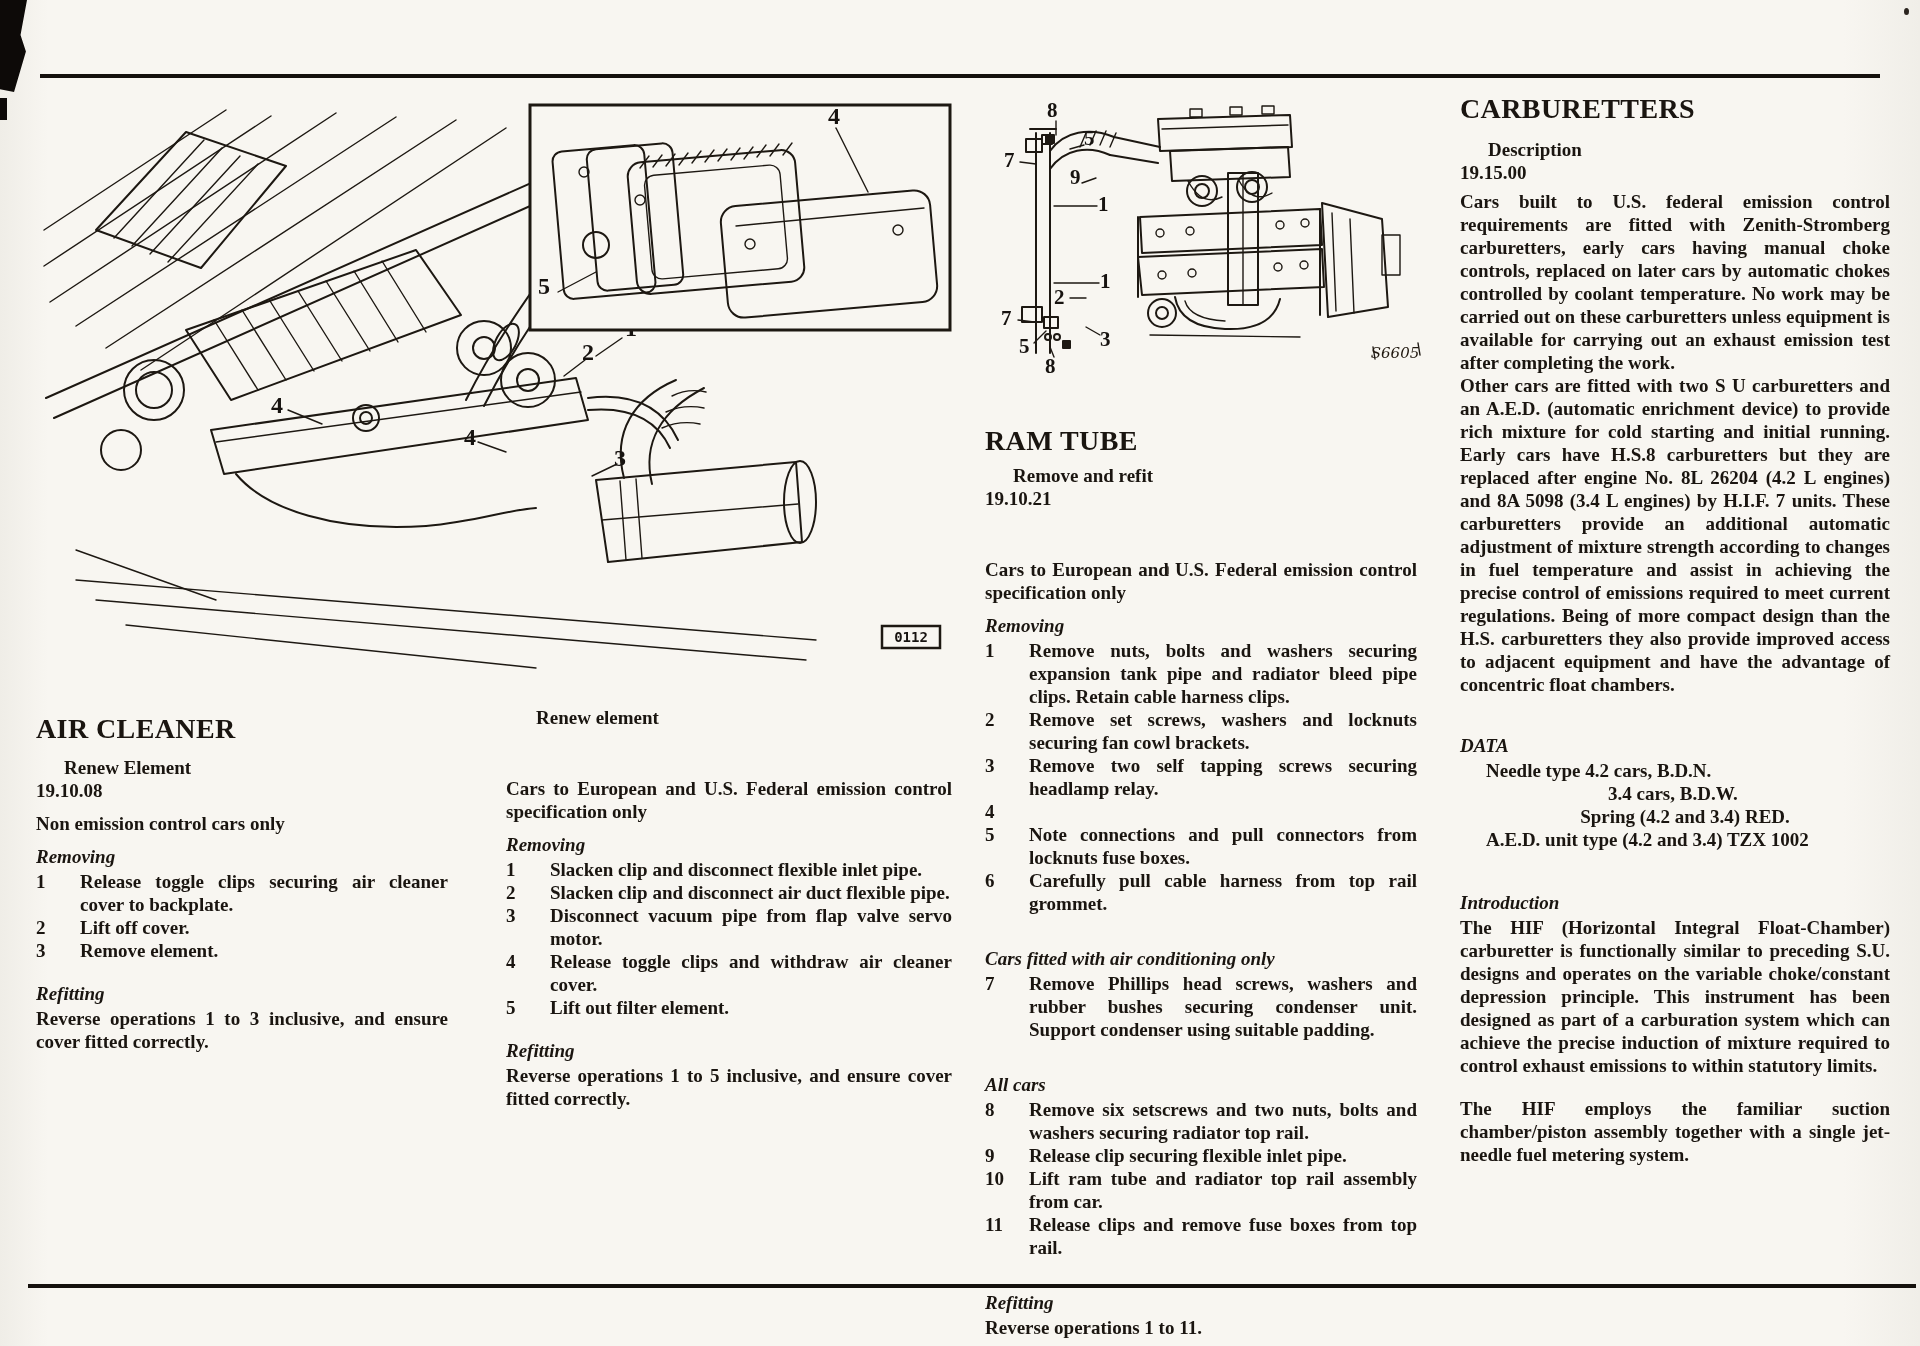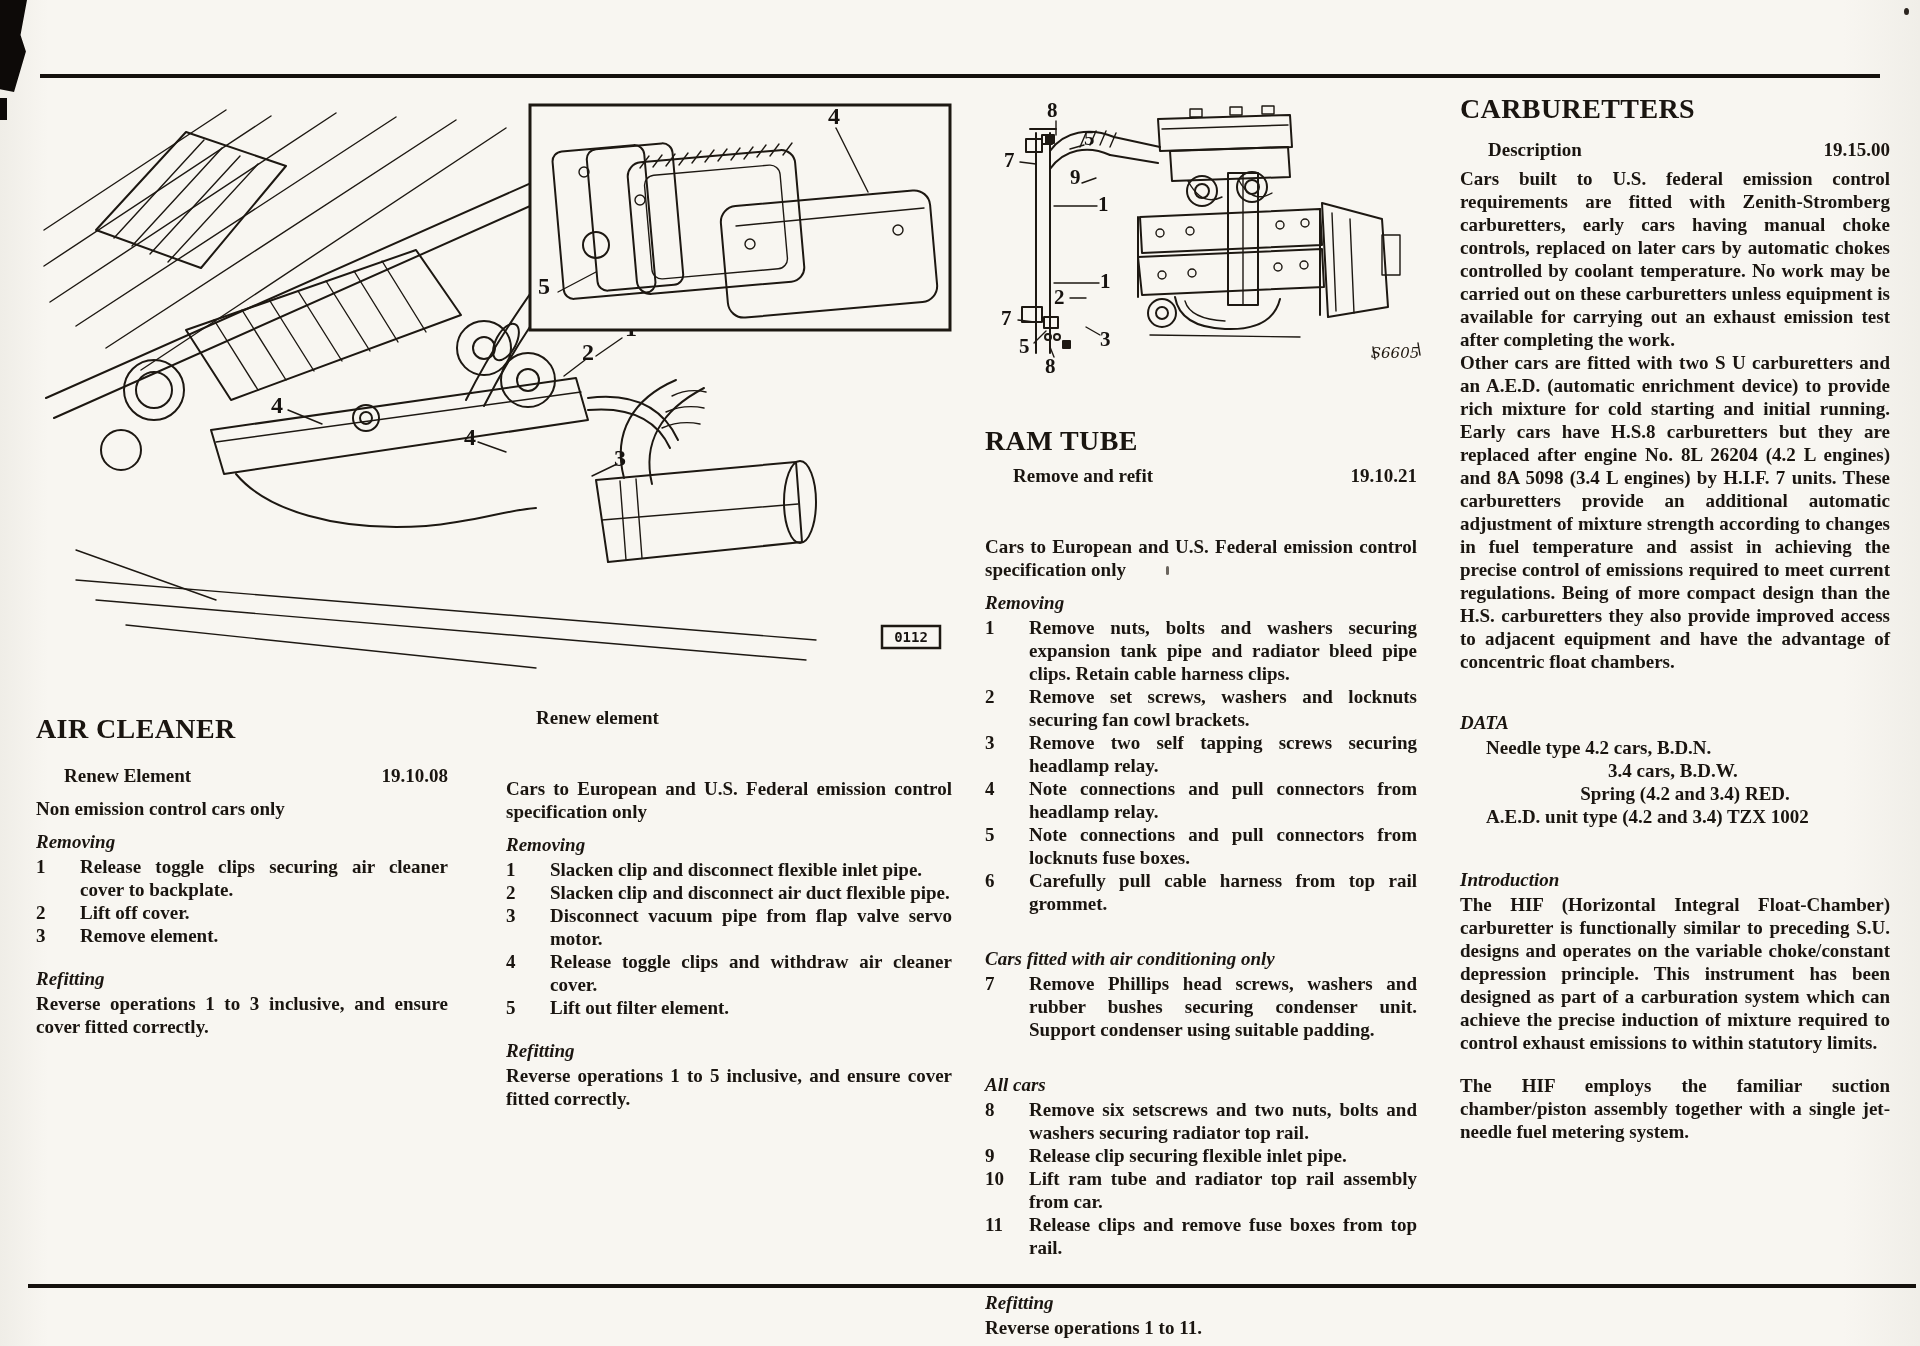--- a/index.html
+++ b/index.html
@@ -10,22 +10,22 @@
   }
   .abs{position:absolute;}
   .rule{position:absolute; background:#15110d;}
   .corner-blob{position:absolute; left:0; top:0; width:27px; height:92px; background:#0d0a08;
     clip-path:polygon(0 0,100% 0,76% 38%,96% 56%,52% 100%,0 97%);}
   .edge-dash{position:absolute; left:0; top:98px; width:7px; height:22px; background:#0d0a08;}
   .tr-dot{position:absolute; left:1904px; top:8px; width:5px; height:7px; border-radius:50%; background:#2b251f;}
   .mid-speck{position:absolute; left:1166px; top:566px; width:3px; height:9px; background:#6b655e; border-radius:2px;}
 
   .col{position:absolute; font-weight:700; font-size:19px; line-height:23px;}
-  .h1{font-size:28px; line-height:34px; letter-spacing:.4px; white-space:nowrap; margin-bottom:18px;}
-  .subrow{display:flex; justify-content:space-between; margin-bottom:10px;}
+  .h1{font-size:28px; line-height:34px; letter-spacing:.4px; white-space:nowrap; margin-bottom:10px;}
+  .subrow{display:flex; justify-content:space-between; margin-bottom:10px;flex-direction:column;}
   .subrow .lbl{padding-left:28px;}
   .qual{text-align:justify; margin-bottom:10px;margin-top:48px;}
   .qual-left{margin-bottom:10px;}
   .heading{margin-top:14px; margin-bottom:2px;font-style:italic;}
   .item{display:flex;}
   .item .n{flex:0 0 44px;}
   .item .t{flex:1; text-align:justify;}
   .para{text-align:justify;}
   .c2title{padding-left:30px; margin-bottom:12px;}
   .mt16{margin-top:32px;} .mt20{margin-top:20px;}
@@ -386,21 +386,20 @@
       <div class="item">
         <span class="n">2</span>
         <span class="t">Remove set screws, washers and locknuts securing fan cowl brackets.</span>
       </div>
       <div class="item">
         <span class="n">3</span>
         <span class="t">Remove two self tapping screws securing headlamp relay.</span>
       </div>
       <div class="item">
         <span class="n">4</span>
-        <span class="t">Note connections and pull connectors from headlamp relay.</span>
       </div>
       <div class="item">
         <span class="n">5</span>
         <span class="t">Note connections and pull connectors from locknuts fuse boxes.</span>
       </div>
       <div class="item">
         <span class="n">6</span>
         <span class="t">Carefully pull cable harness from top rail grommet.</span>
       </div>
     </div>

